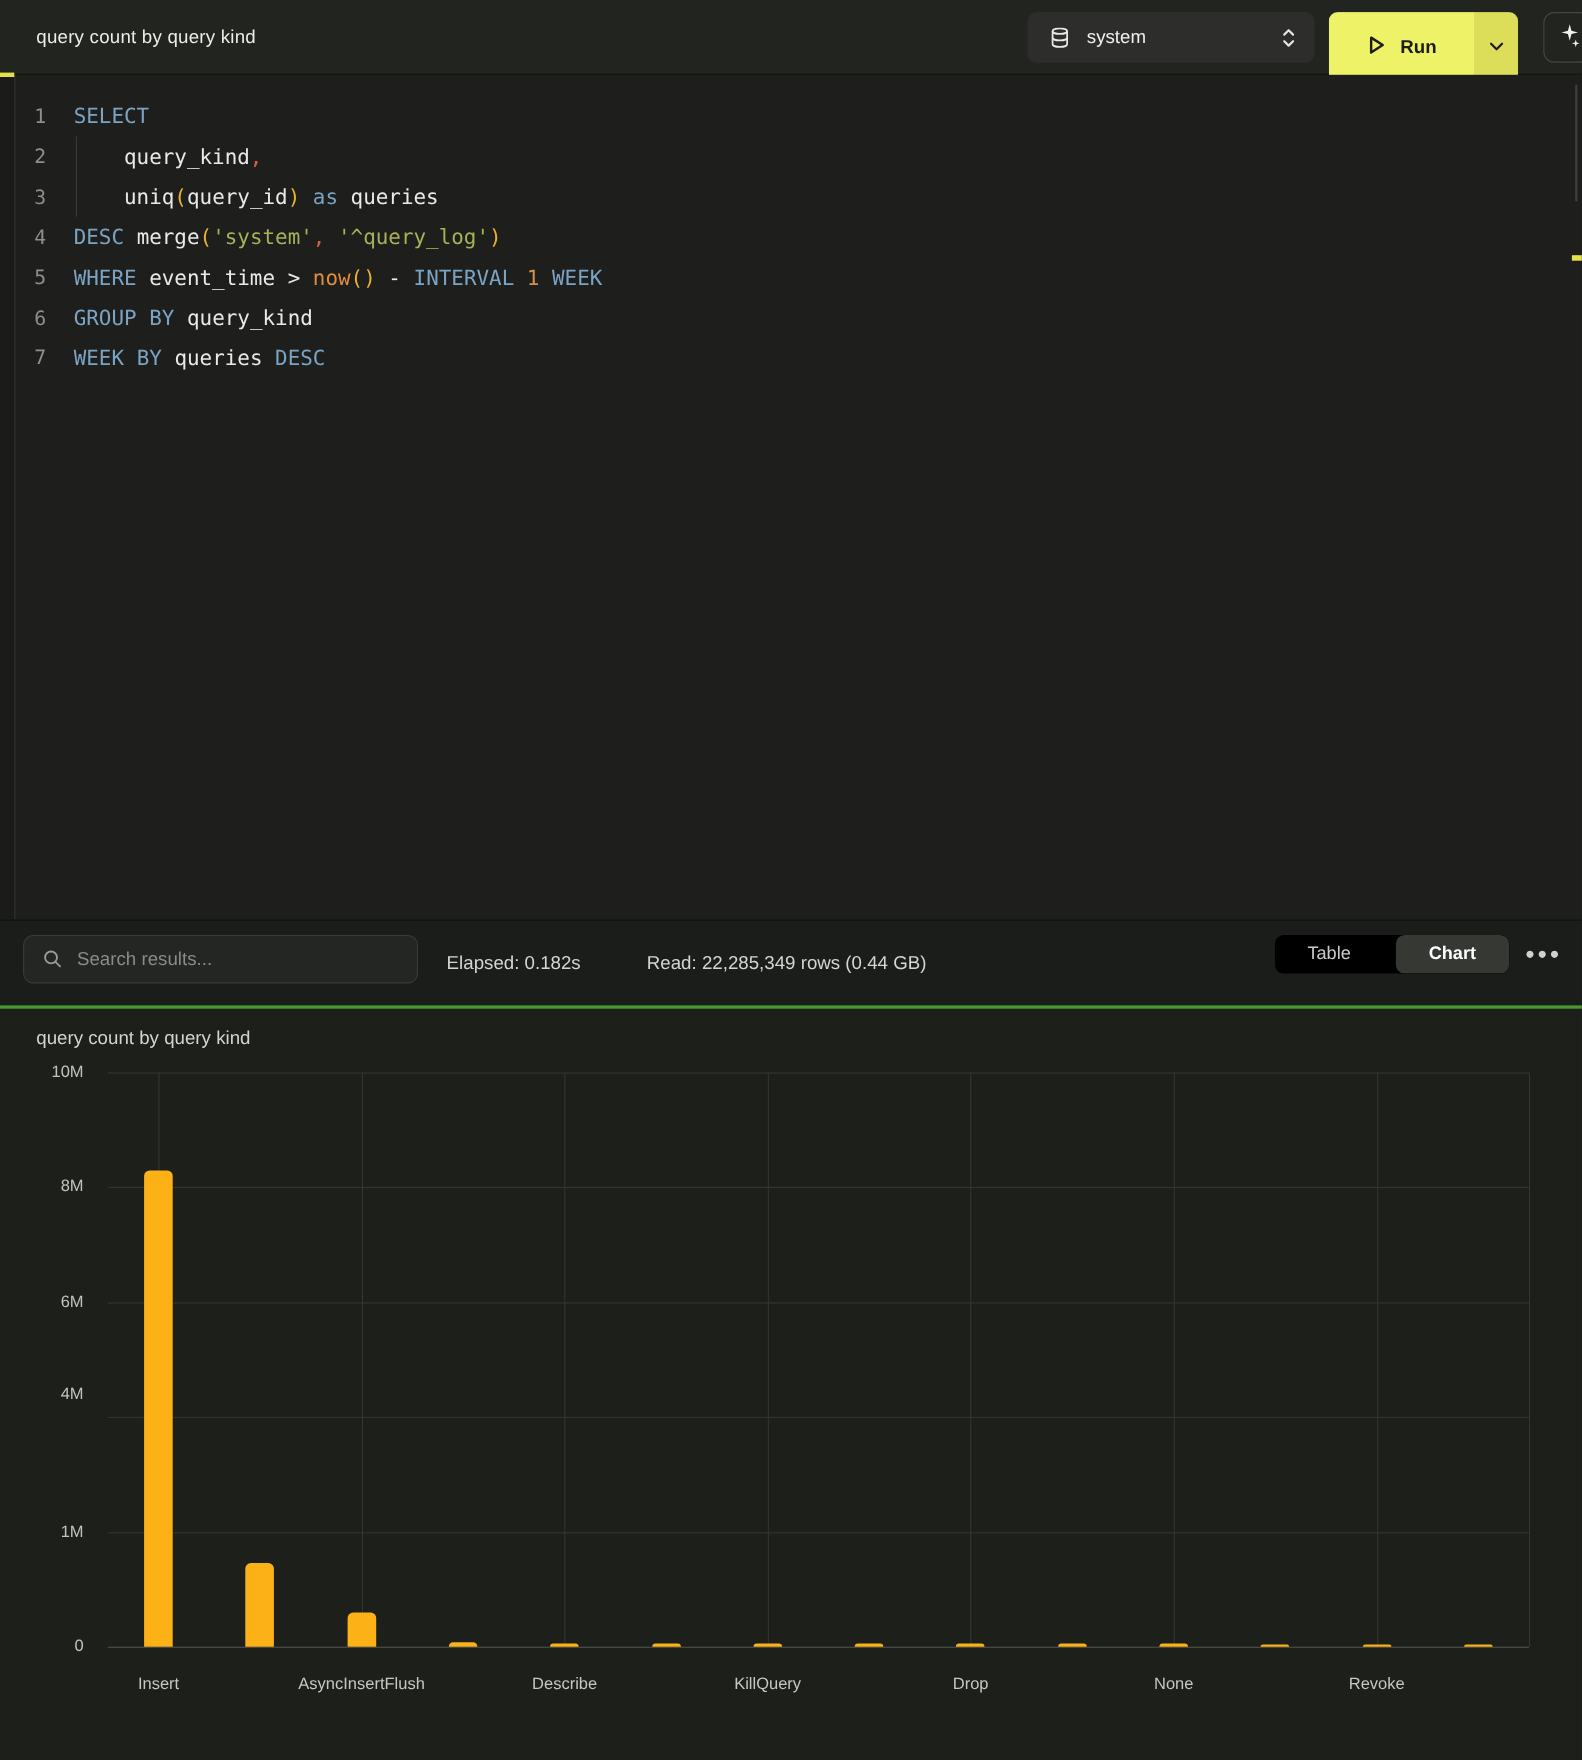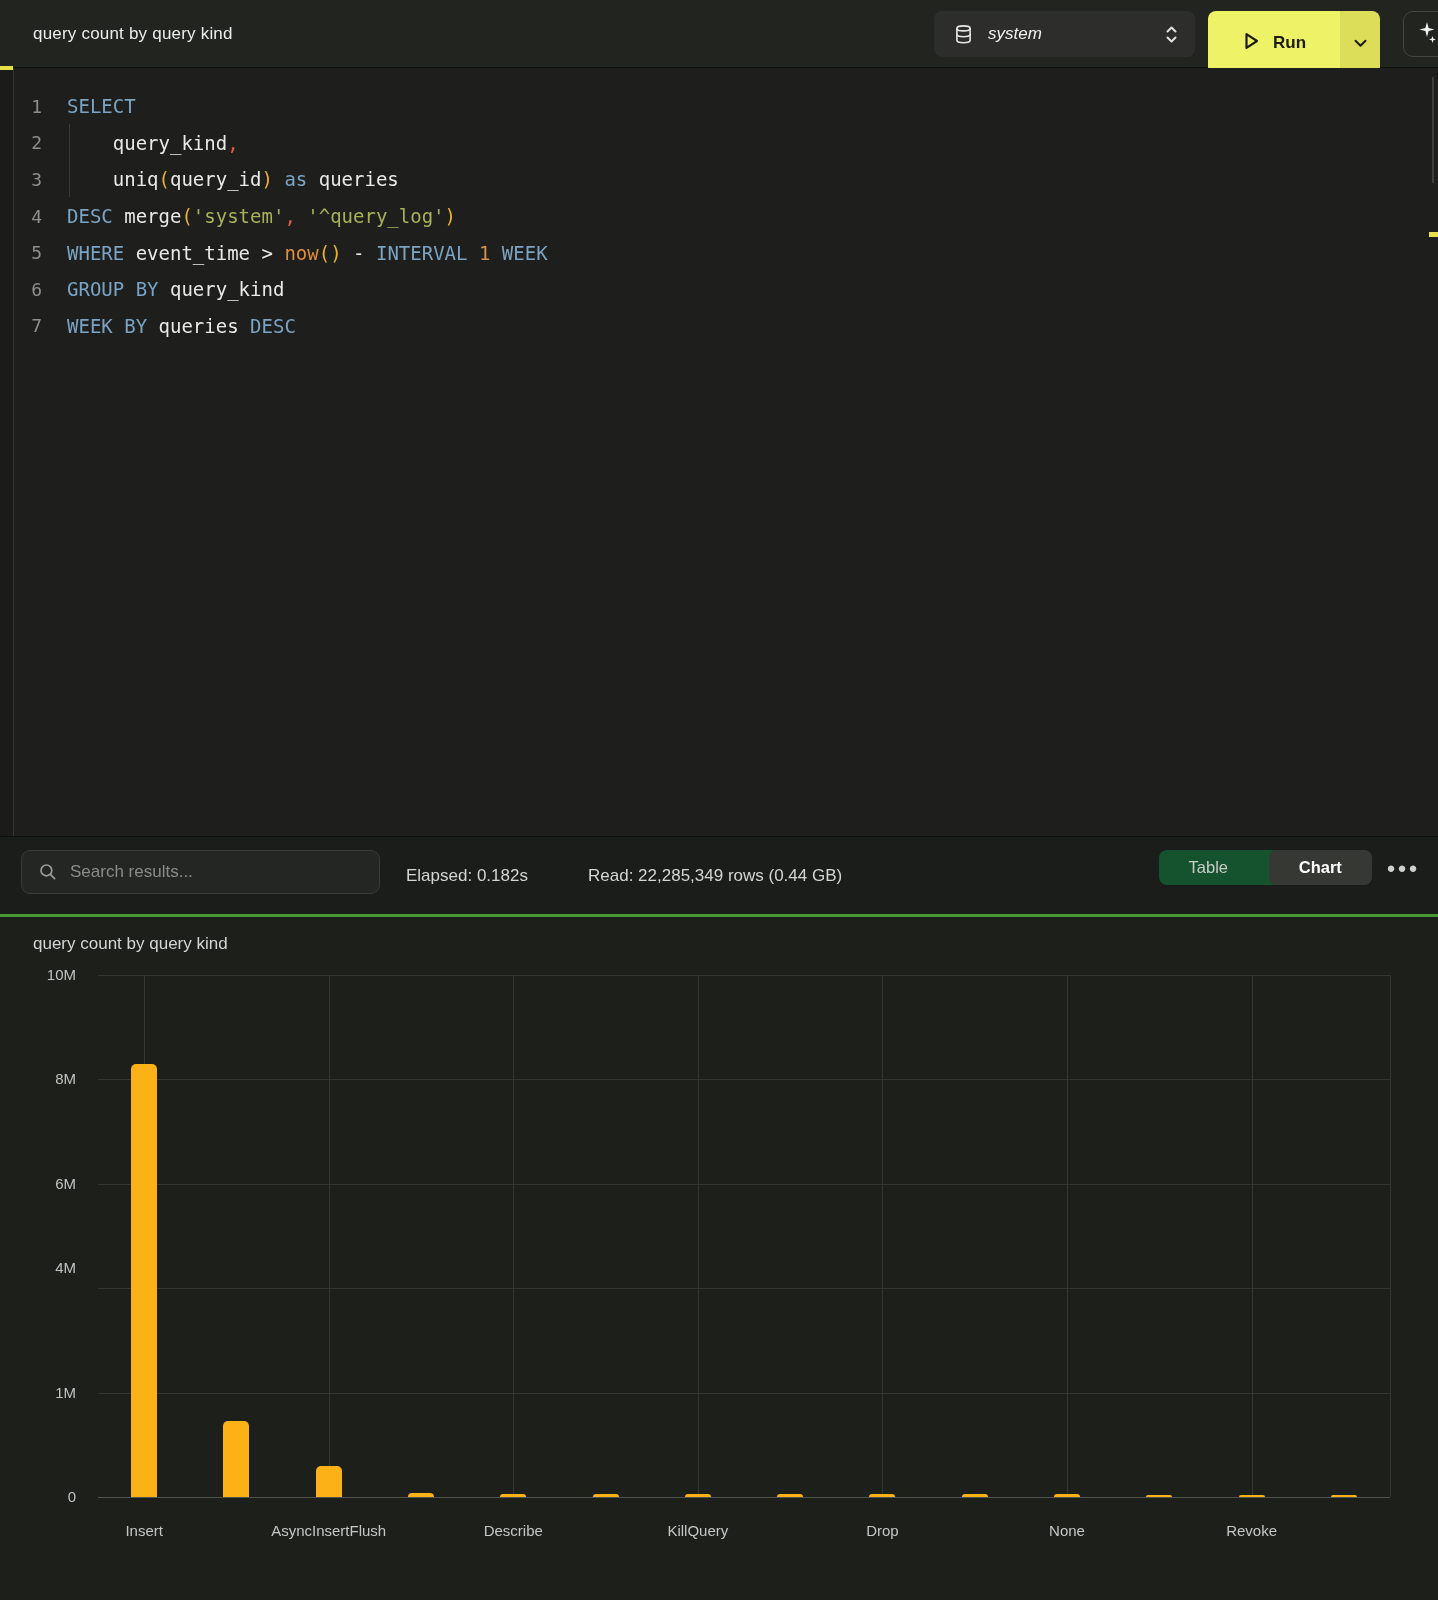--- a/index.html
+++ b/index.html
@@ -7,21 +7,21 @@
     font-family:"Liberation Sans", sans-serif; }
 
   
   #topbar { position:absolute; left:0; top:0; width:1438px; height:68px;
     background:#222420; border-bottom:1px solid #101210; }
   #topbar-title { position:absolute; left:33px; top:0; height:68px; display:flex; align-items:center;
     color:#ececea; font-size:17px; letter-spacing:.2px; }
   #db-select { position:absolute; left:934px; top:11px; width:261px; height:46px;
     background:#2d2e2b; border-radius:8px; display:flex; align-items:center; cursor:pointer; }
   #db-select .dbicon { margin-left:21px; display:flex; }
-  #db-select .dblabel { margin-left:16px; color:#f0f0ee; font-size:17px;font-style:italic; }
+  #db-select .dblabel { margin-left:16px; color:#f0f0ee; font-size:17px; }
   #db-select .updown { margin-left:auto; margin-right:16px; display:flex; }
   #run-btn { position:absolute; left:1208px; top:11px; width:172px; height:64px;
     border-radius:8px; overflow:hidden; display:flex; cursor:pointer; }
   #run-main { width:132px; height:100%; background:#eef266; display:flex; align-items:center;
     justify-content:center; gap:12px; }
   #run-main .runlabel { color:#1c1d16; font-size:17px; font-weight:600; }
   #run-caret { width:40px; height:100%; background:#dcdd58; display:flex; align-items:center; justify-content:center; }
   #extra-btn { position:absolute; left:1403px; top:11px; width:58px; height:46px;
     border:1.5px solid #45463f; border-radius:10px; background:#222420;
     display:flex; align-items:center; padding-left:12px; }
@@ -56,21 +56,21 @@
     display:flex; align-items:center; }
   #search-box .mag { margin-left:17px; display:flex; }
   #search-input { background:transparent; border:none; outline:none; color:#e4e5e2;
     font-size:17px; margin-left:13px; width:290px; font-family:"Liberation Sans",sans-serif; }
   #search-input::placeholder { color:#8b8c89; }
   #elapsed { position:absolute; left:406px; top:0; height:78px; display:flex; align-items:center;
     color:#d5d6d3; font-size:17px; }
   #readinfo { position:absolute; left:588px; top:0; height:78px; display:flex; align-items:center;
     color:#d5d6d3; font-size:17px; }
   #view-toggle { position:absolute; left:1159px; top:13px; width:213px; height:35px;
-    background:#14532d; border-radius:8px; display:flex; overflow:hidden; }
+    background:#000000; border-radius:8px; display:flex; overflow:hidden; }
   .seg { height:100%; display:flex; align-items:center; justify-content:center; cursor:pointer;
     font-size:16.5px; }
   #seg-table { width:104px; color:#cbccc9; }
   #seg-chart { width:109px; background:#36383:4; }
   #seg-chart { width:109px; background:#363834; border-radius:8px; color:#ffffff; font-weight:600;margin-left:11px; }
   #more-btn { position:absolute; left:1385px; top:13px; width:36px; height:35px;
     display:flex; align-items:center; justify-content:center; cursor:pointer;
     color:#d0d1ce; font-size:15px; letter-spacing:2px; }
 
   

